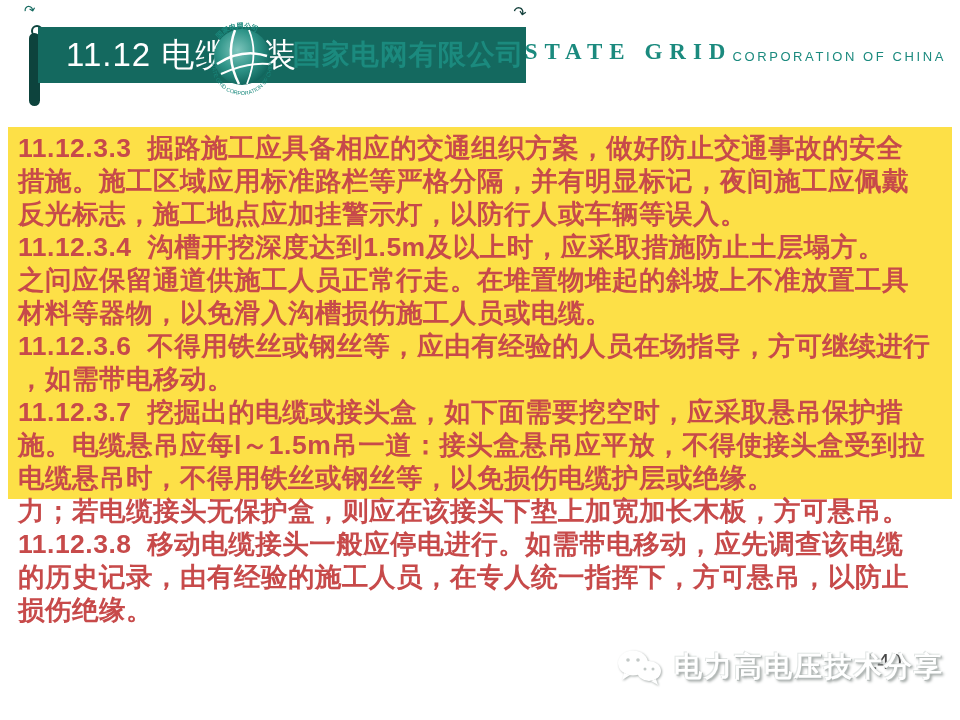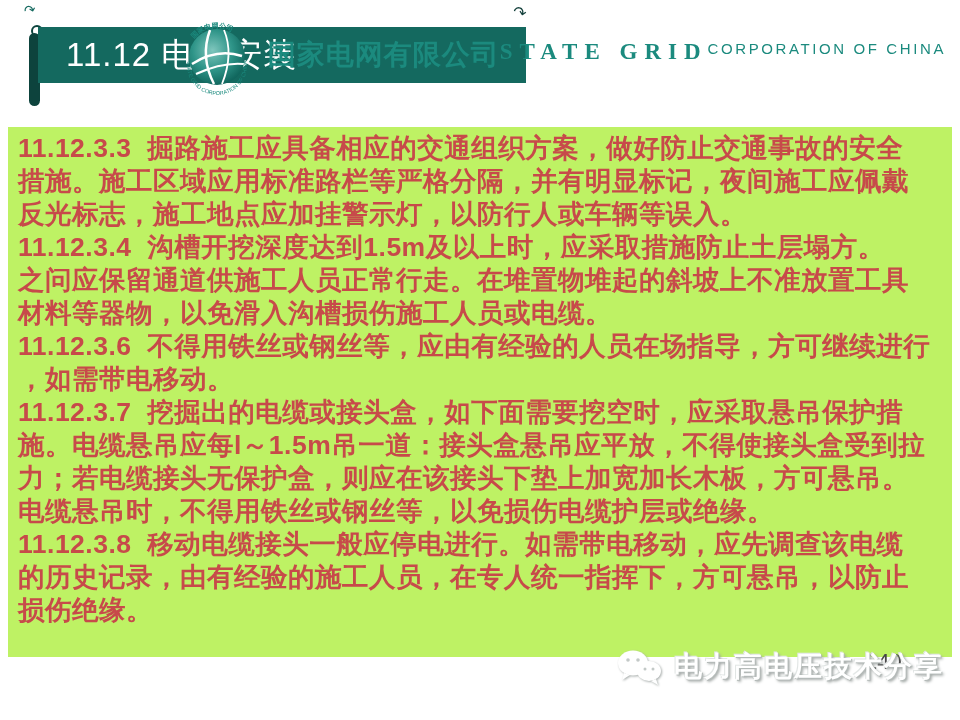--- a/index.html
+++ b/index.html
@@ -29,25 +29,25 @@
   .curl-right{left:513px;top:3px;font-size:16px;color:#123f3a;transform:rotate(10deg);}
   
   .logo{position:absolute;right:14px;top:12px;display:flex;align-items:center;gap:8px;}
   .logo-globe{width:86px;height:86px;}
   .logo-text{display:flex;flex-direction:row;line-height:1.05;}
   .logo-cn{color:#1b8a7e;font-size:28px;font-weight:700;letter-spacing:1px;white-space:nowrap;}
   .logo-en{
     color:#1b8a7e;font-size:23px;font-weight:700;letter-spacing:7px;
     font-family:"Liberation Serif","DejaVu Serif",serif;white-space:nowrap;
   }
-  .logo-sub{color:#1b8a7e;font-size:15px;letter-spacing:2.6px;white-space:nowrap;margin-top:1px;}
+  .logo-sub{color:#1b8a7e;font-size:13px;letter-spacing:2.6px;white-space:nowrap;margin-top:10px;}
   
   .content-box{
-    position:absolute;left:8px;top:127px;width:944px;height:530px;
-    background:#bef264;box-sizing:border-box;padding:5px 10px;
+    position:absolute;left:8px;top:127px;width:944px;height:372px;
+    background:#fde047;box-sizing:border-box;padding:5px 10px;
   }
   .content-line{
     color:#c74a4a;font-size:26.5px;line-height:33px;font-weight:700;
     white-space:pre;letter-spacing:0.5px;
   }
   
   .page-number{
     position:absolute;left:865px;top:649px;font-size:22px;color:#474747;
     z-index:1;font-weight:400;
   }
@@ -110,22 +110,22 @@
       <div class="content-line">11.12.3.3  掘路施工应具备相应的交通组织方案，做好防止交通事故的安全</div>
       <div class="content-line">措施。施工区域应用标准路栏等严格分隔，并有明显标记，夜间施工应佩戴</div>
       <div class="content-line">反光标志，施工地点应加挂警示灯，以防行人或车辆等误入。</div>
       <div class="content-line">11.12.3.4  沟槽开挖深度达到1.5m及以上时，应采取措施防止土层塌方。</div>
       <div class="content-line">之问应保留通道供施工人员正常行走。在堆置物堆起的斜坡上不准放置工具</div>
       <div class="content-line">材料等器物，以免滑入沟槽损伤施工人员或电缆。</div>
       <div class="content-line">11.12.3.6  不得用铁丝或钢丝等，应由有经验的人员在场指导，方可继续进行</div>
       <div class="content-line">，如需带电移动。</div>
       <div class="content-line">11.12.3.7  挖掘出的电缆或接头盒，如下面需要挖空时，应采取悬吊保护措</div>
       <div class="content-line">施。电缆悬吊应每l～1.5m吊一道：接头盒悬吊应平放，不得使接头盒受到拉</div>
+      <div class="content-line">电缆悬吊时，不得用铁丝或钢丝等，以免损伤电缆护层或绝缘。</div>
       <div class="content-line">力；若电缆接头无保护盒，则应在该接头下垫上加宽加长木板，方可悬吊。</div>
-      <div class="content-line">电缆悬吊时，不得用铁丝或钢丝等，以免损伤电缆护层或绝缘。</div>
       <div class="content-line">11.12.3.8  移动电缆接头一般应停电进行。如需带电移动，应先调查该电缆</div>
       <div class="content-line">的历史记录，由有经验的施工人员，在专人统一指挥下，方可悬吊，以防止</div>
       <div class="content-line">损伤绝缘。</div>
     </div>
 
   <div class="page-number">240</div>
   <div class="watermark">
     <span class="wechat-icon">
       <svg width="46" height="38" viewBox="0 0 46 38">
         <ellipse cx="17" cy="15" rx="15" ry="12.5" fill="#ffffff"></ellipse>

